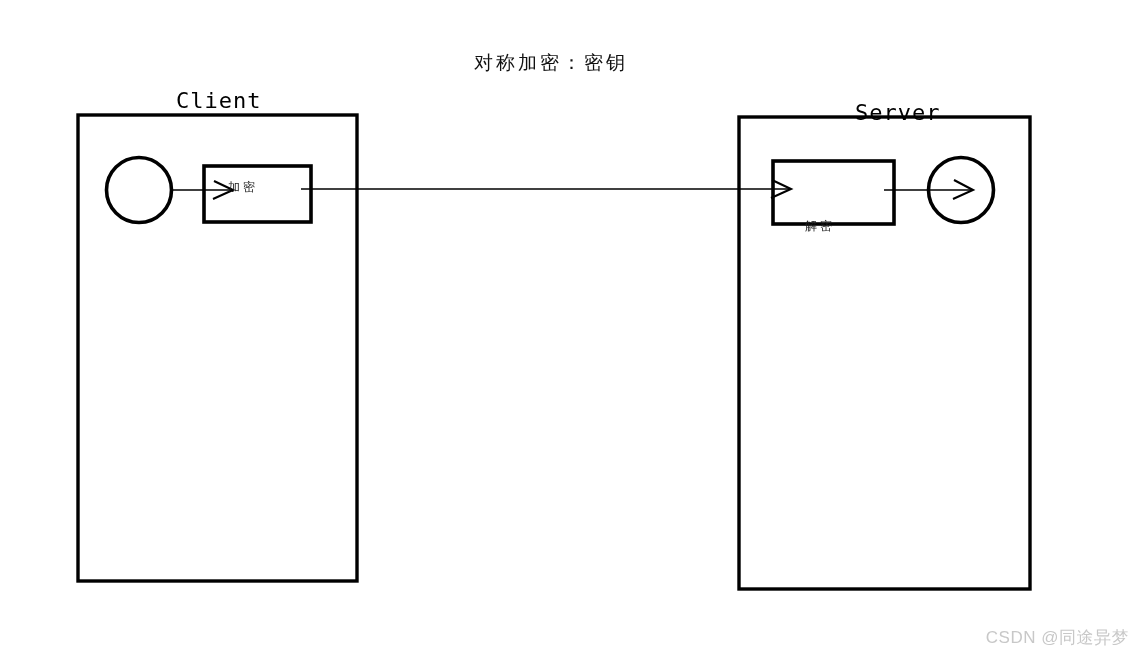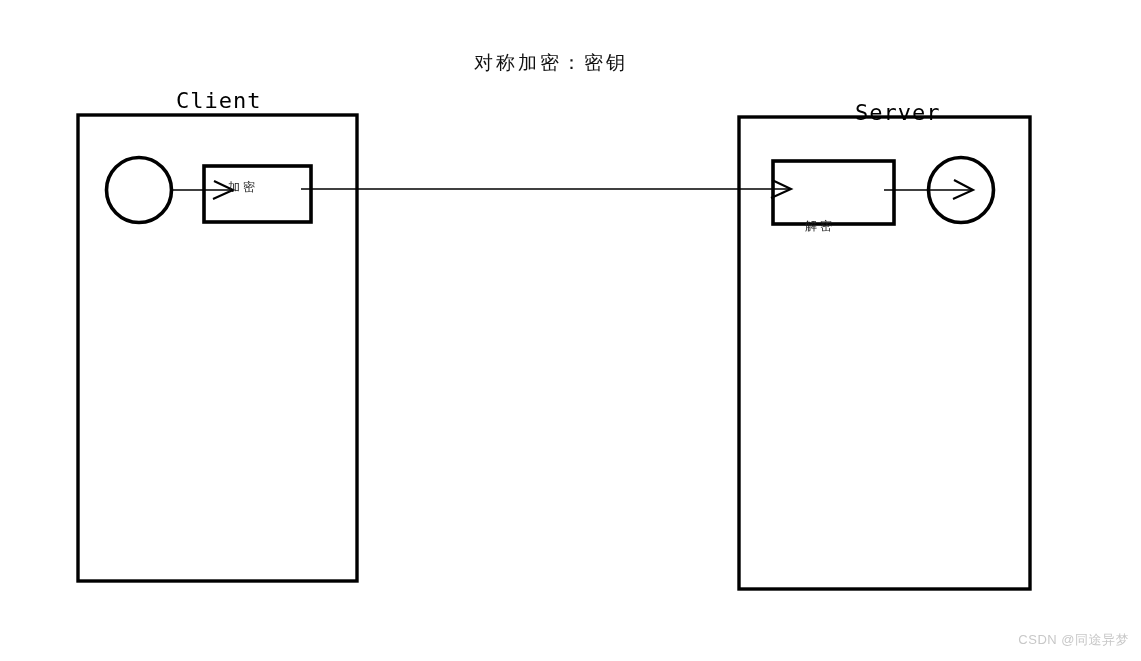--- a/index.html
+++ b/index.html
@@ -66,21 +66,21 @@
   #decrypt-label {
     left: 805px;
     top: 178px;
     margin-top: 40px;
   }
   #watermark {
     position: absolute;
     right: 12px;
     bottom: 12px;
     font-family: "Liberation Sans", sans-serif;
-    font-size: 13px;
+    font-size: 17px;
     color: #c8c8c8;
     white-space: nowrap;
     letter-spacing: 0.5px;
   }
 </style>
 </head>
 <body>
 
 <div id="canvas">
 

